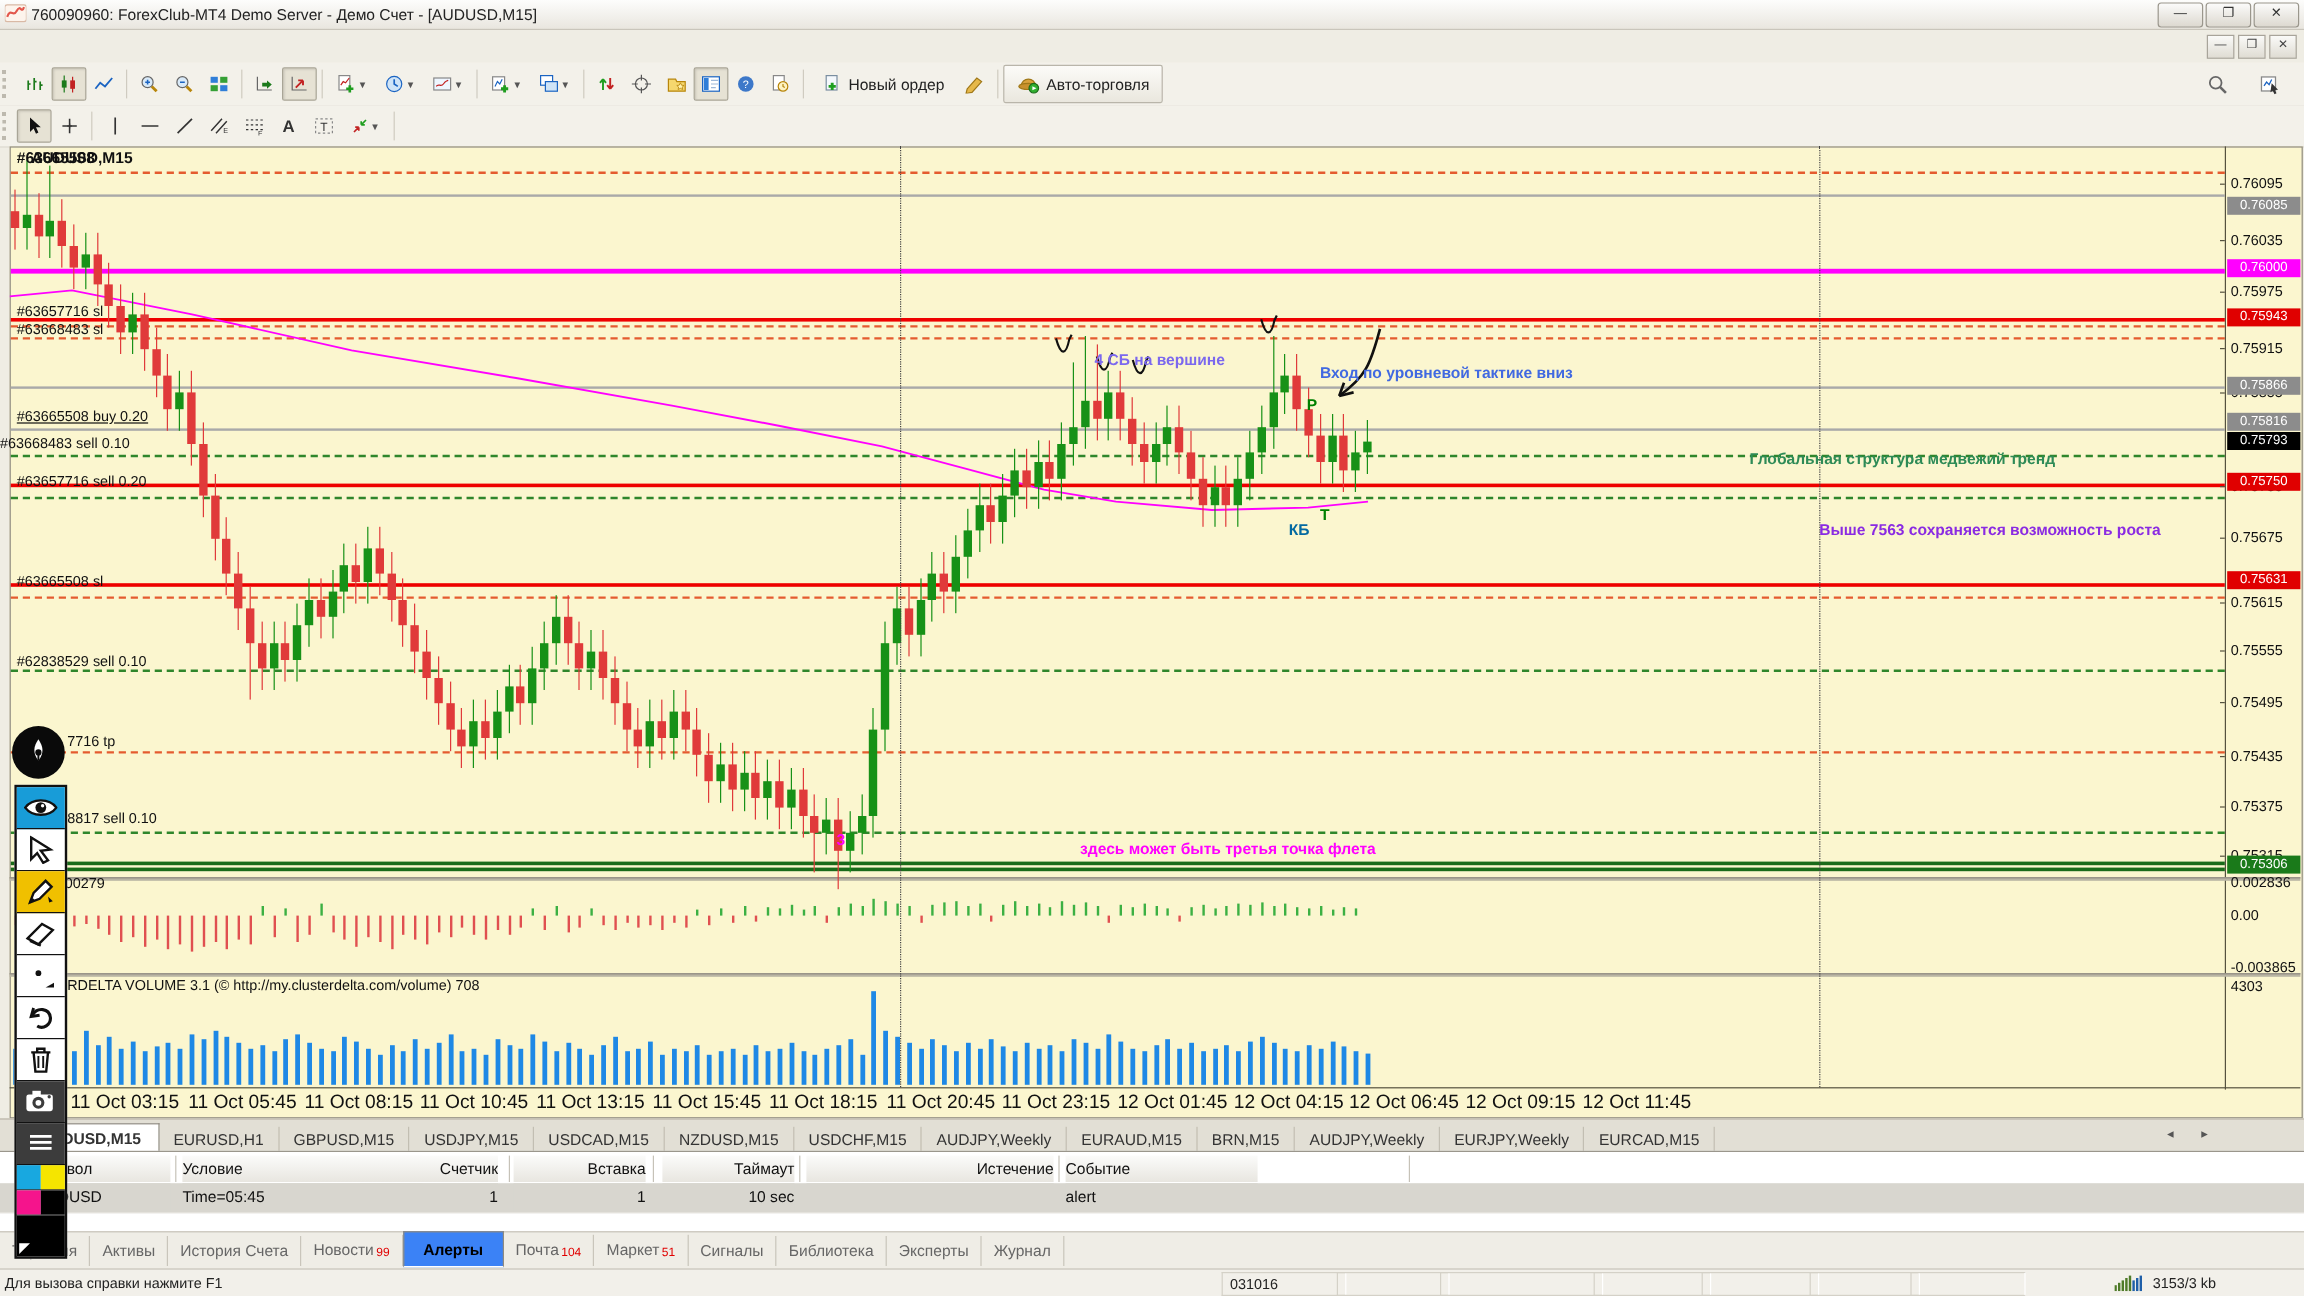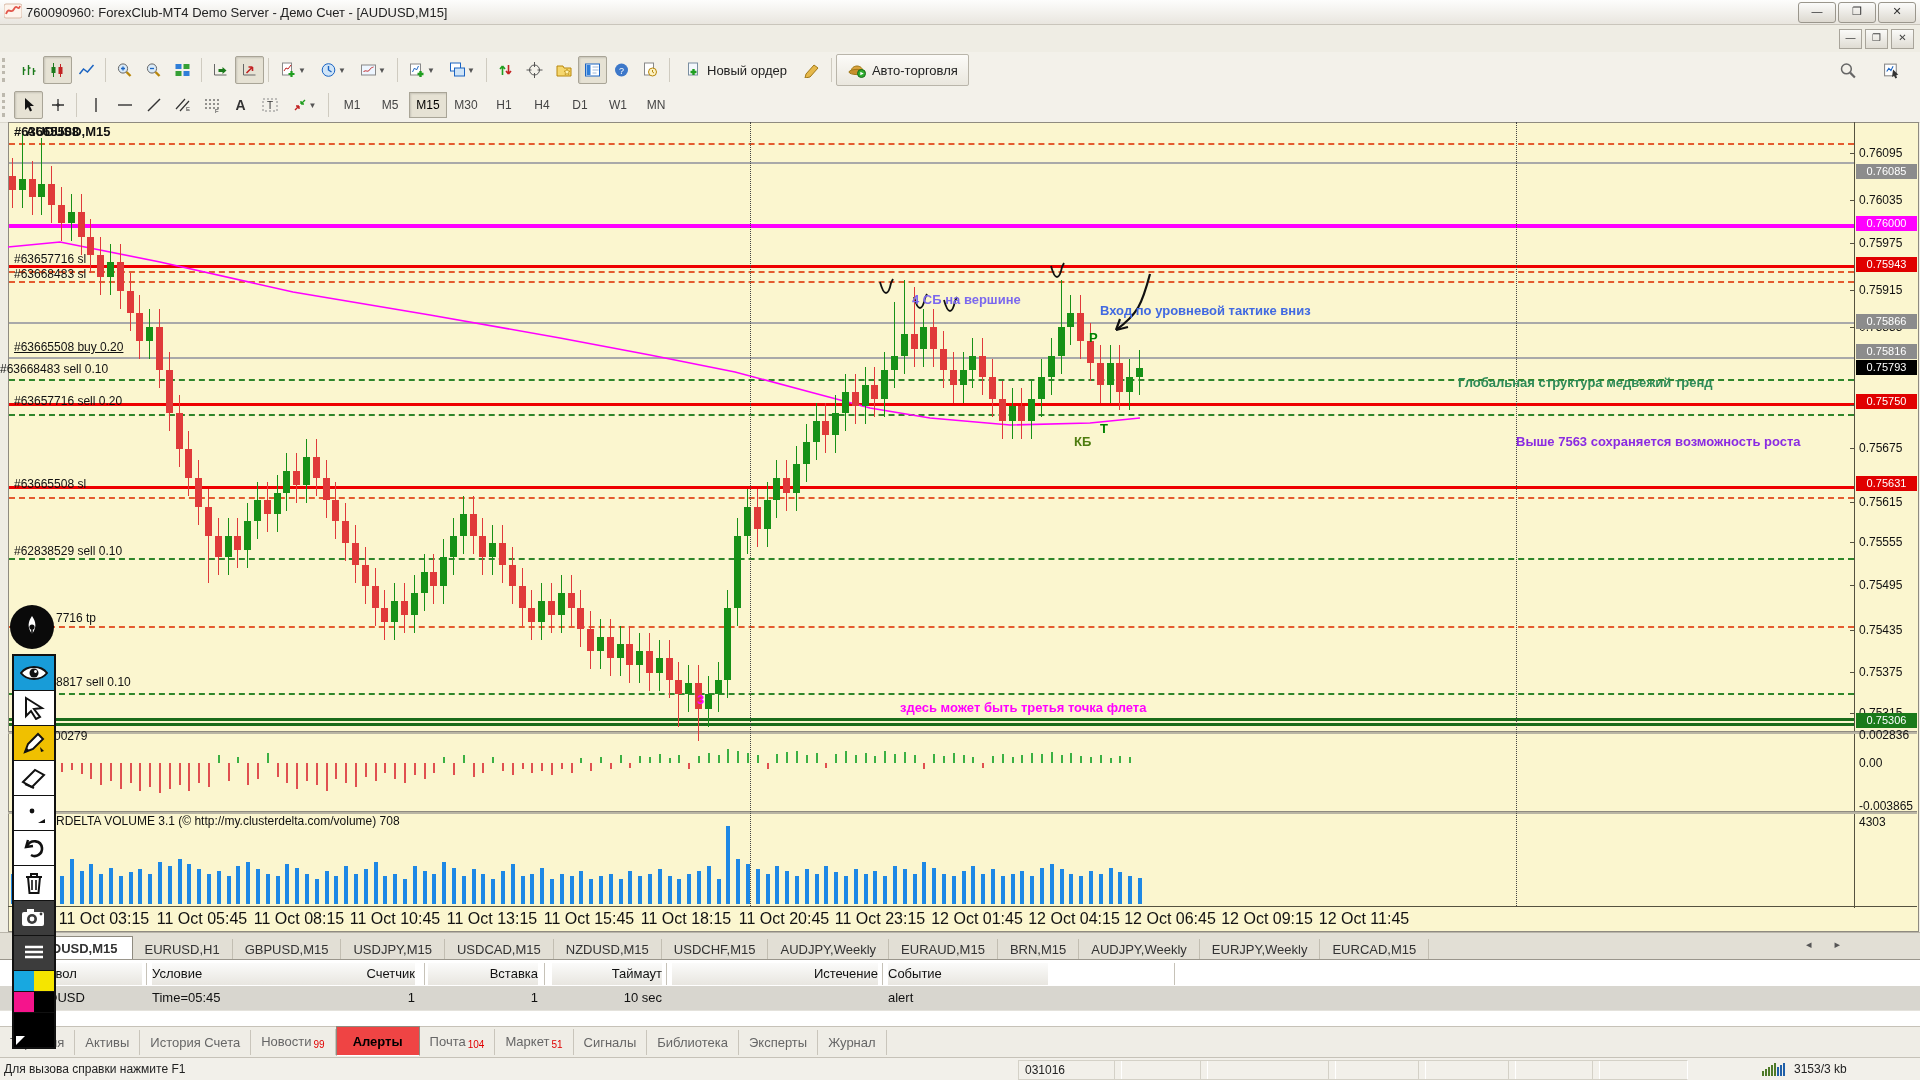--- a/index.html
+++ b/index.html
@@ -75,21 +75,21 @@
   .ahead{position:absolute;top:3px;height:22px;font-size:13px;color:#111;
          background:linear-gradient(#FBFBFA,#E8E6E0);line-height:22px;}
   .acell{position:absolute;top:26px;height:24px;font-size:13px;color:#111;line-height:24px;background:#D8D6CF;}
   .acol-sep{position:absolute;top:3px;width:1px;height:22px;background:#C6C2B8;}
   .arow-bg{position:absolute;left:0;top:26px;width:1920px;height:24px;background:#D8D6CF;border-bottom:1px solid #E4E2DC;}
   
   #btabs{left:0;top:1026px;width:1920px;height:30px;background:#EFEDE6;border-top:1px solid #C6C2B8;
          display:flex;align-items:center;font-size:13px;color:#666;}
   .btab{padding:5px 10px;display:flex;align-items:flex-start;gap:2px;border-right:1px solid #C9C5BB;}
   .btab .bnum{color:#E00000;font-size:10px;margin-top:5px;}
-  .btab.active{background:#ef4444;border:1px solid #8F8B80;border-bottom:1px solid #fff;color:#000;
+  .btab.active{background:#3b82f6;border:1px solid #8F8B80;border-bottom:1px solid #fff;color:#000;
                font-weight:bold;margin-top:-3px;padding:7px 16px 6px 16px;align-items:flex-end;}
   
   #statusbar{left:0;top:1057px;width:1920px;height:23px;background:#F2F0EA;border-top:1px solid #C6C2B8;
              font-size:12px;color:#222;}
   .scell{position:absolute;top:2px;height:18px;border:1px solid #D4D1C7;border-right-color:#FFF;
          line-height:18px;padding:0 6px;}
   
   #annotool{left:10px;top:605px;width:44px;z-index:60;}
   .pencircle{position:absolute;left:0;top:0;width:44px;height:44px;border-radius:50%;background:#0A0A0A;
              display:flex;align-items:center;justify-content:center;}
@@ -354,31 +354,20 @@
         </svg>
       </span>
     <span class="tbtn" style="width:38px">
         <svg width="16" height="16" viewBox="0 0 16 16">
           <path d="M3 13l4-4M7 9H4m3 0v3" stroke="#C22222" fill="none" stroke-width="1.4"></path>
           <path d="M13 3L9 7m0 0h3M9 7V4" stroke="#1F9E1F" fill="none" stroke-width="1.4"></path>
         </svg>
         <span class="dd">▼</span>
       </span>
     <span class="tsep"></span>
-    <span id="tf-row" style="display:flex;align-items:center;">
-        <div class="tfbtn">M1</div>
-        <div class="tfbtn">M5</div>
-        <div class="tfbtn active">M15</div>
-        <div class="tfbtn">M30</div>
-        <div class="tfbtn">H1</div>
-        <div class="tfbtn">H4</div>
-        <div class="tfbtn">D1</div>
-        <div class="tfbtn">W1</div>
-        <div class="tfbtn">MN</div>
-      </span>
   </div>
 
   <div class="abs" id="chartwin"></div>
   <div class="abs axisline"></div>
   <div class="abs pane-sep" style="top:731px"></div>
   <div class="abs pane-sep" style="top:811px"></div>
   <div class="abs" style="left:8px;top:906px;width:1909px;height:1px;background:#55523F"></div>
 
   <div class="abs" id="layer-hlines">
       <div class="abs hline hl-ddr" style="top: 143px;"></div>
@@ -892,21 +881,21 @@
       <div class="abs ordlbl" style="left: 56px; top: 675px;">8817 sell 0.10</div>
       <div class="abs ordlbl" style="left: 54px; top: 729px;">00279</div>
       <div class="abs anno" style="left: 912px; top: 292px; color: rgb(123, 104, 238);">4 СБ на вершине</div>
       <div class="abs anno" style="left: 1100px; top: 303px; color: rgb(65, 105, 225);">Вход по уровневой тактике вниз</div>
       <div class="abs anno" style="left: 1458px; top: 375px; color: rgb(46, 139, 87);">Глобальная структура медвежий тренд</div>
       <div class="abs anno" style="left: 1516px; top: 434px; color: rgb(138, 43, 226);">Выше 7563 сохраняется возможность роста</div>
       <div class="abs anno" style="left: 900px; top: 700px; color: rgb(255, 0, 255);">здесь может быть третья точка флета</div>
       <div class="abs anno" style="left: 697px; top: 692px; color: rgb(255, 0, 255);">3</div>
       <div class="abs anno" style="left: 1089px; top: 330px; color: rgb(0, 128, 0);">Р</div>
       <div class="abs anno" style="left: 1100px; top: 421px; color: rgb(0, 128, 0);">Т</div>
-      <div class="abs anno" style="left: 1074px; top: 434px; color: #4d7c0f;">КБ</div>
+      <div class="abs anno" style="left: 1074px; top: 434px; color: #0369a1;">КБ</div>
     </div>
   <div class="abs" id="layer-axis">
       <div class="abs tick" style="top: 153px;"></div>
       <div class="abs axlbl" style="top: 146px;">0.76095</div>
       <div class="abs tick" style="top: 200px;"></div>
       <div class="abs axlbl" style="top: 193px;">0.76035</div>
       <div class="abs tick" style="top: 243px;"></div>
       <div class="abs axlbl" style="top: 236px;">0.75975</div>
       <div class="abs tick" style="top: 290px;"></div>
       <div class="abs axlbl" style="top: 283px;">0.75915</div>

